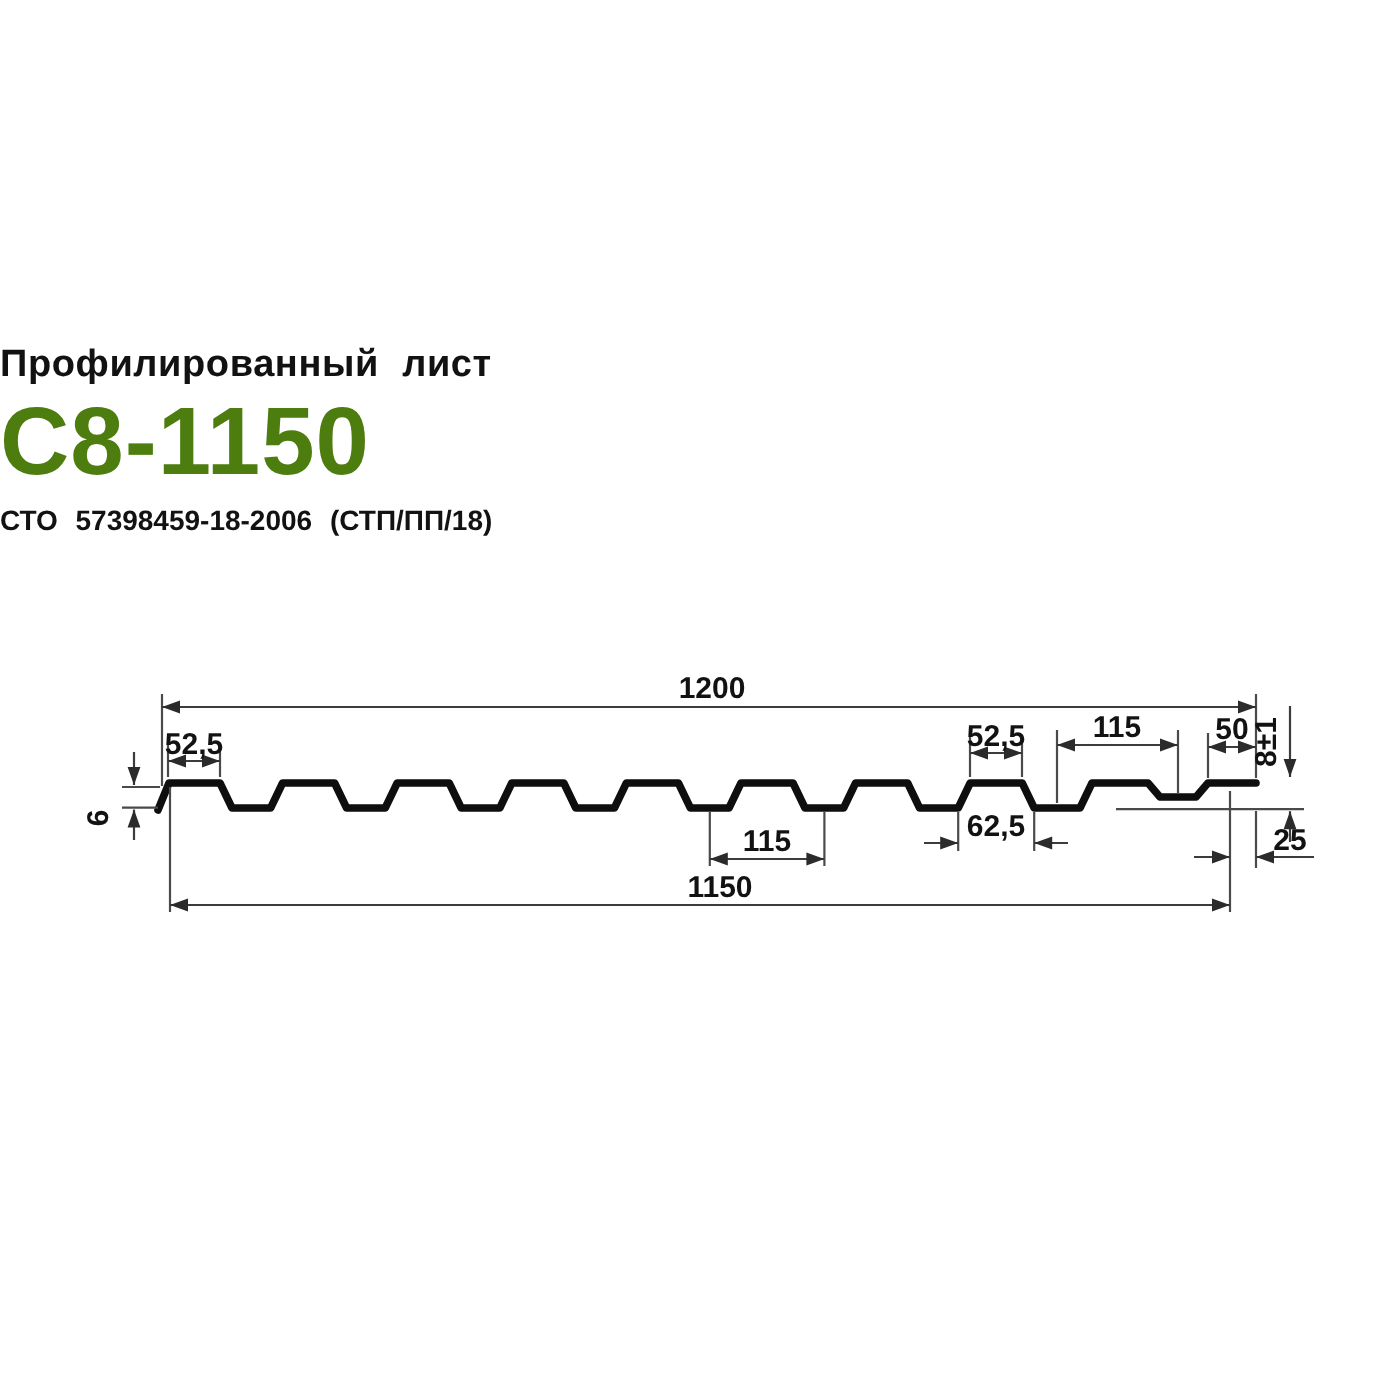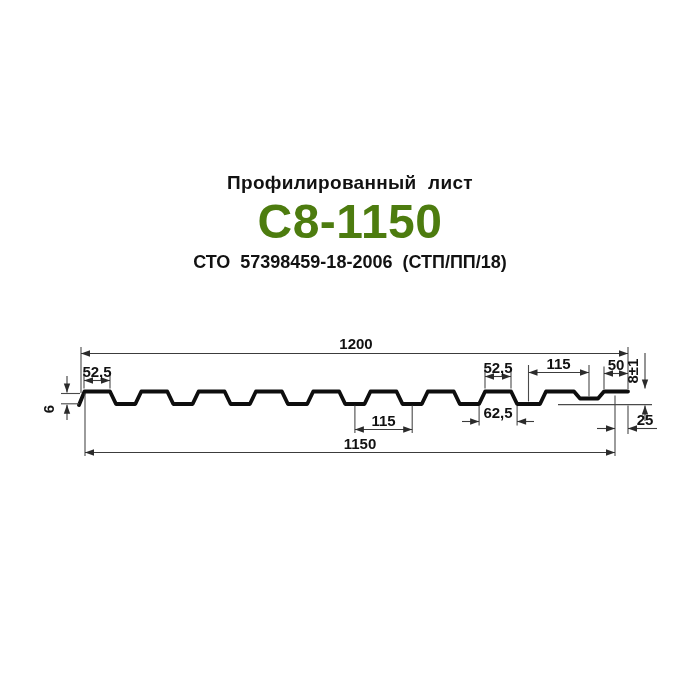--- a/index.html
+++ b/index.html
@@ -1,21 +1,21 @@
 <!DOCTYPE html>
 <html><head>
 <meta charset="utf-8">
 <style>
   html,body{margin:0;padding:0;background:#fff;}
   .canvas{position:relative;width:700px;height:700px;background:#ffffff;overflow:hidden;
           font-family:"Liberation Sans",sans-serif;color:#111;}
-  .header{position:absolute;top:172px;left:0;right:0;text-align:center;}
+  .header{position:absolute;top:172px;left:0;right:0;}
   .product-type{font-size:19px;font-weight:700;letter-spacing:.3px;word-spacing:6px;color:#121212;}
   .profile-title{margin:3px 0 0 0;font-size:48px;font-weight:700;letter-spacing:.5px;color:#4d7c0f;line-height:1.05;}
-  .standard{margin-top:5px;font-size:18px;font-weight:700;word-spacing:5px;color:#121212;}
+  .standard{margin-top:5px;font-size:14px;font-weight:700;word-spacing:5px;color:#121212;}
   svg.drawing{position:absolute;left:0;top:0;}
   .profile{fill:none;stroke:#0e0e0e;stroke-width:3.8;stroke-linejoin:round;stroke-linecap:round;}
   .ext{stroke:#4a4a4a;stroke-width:1.1;fill:none;}
   .dim{stroke:#3c3c3c;stroke-width:1.1;fill:none;}
   .dimtxt{font-family:"Liberation Sans",sans-serif;font-weight:700;font-size:15px;fill:#121212;}
 </style>
 </head>
 <body>
 
 <div class="canvas">

